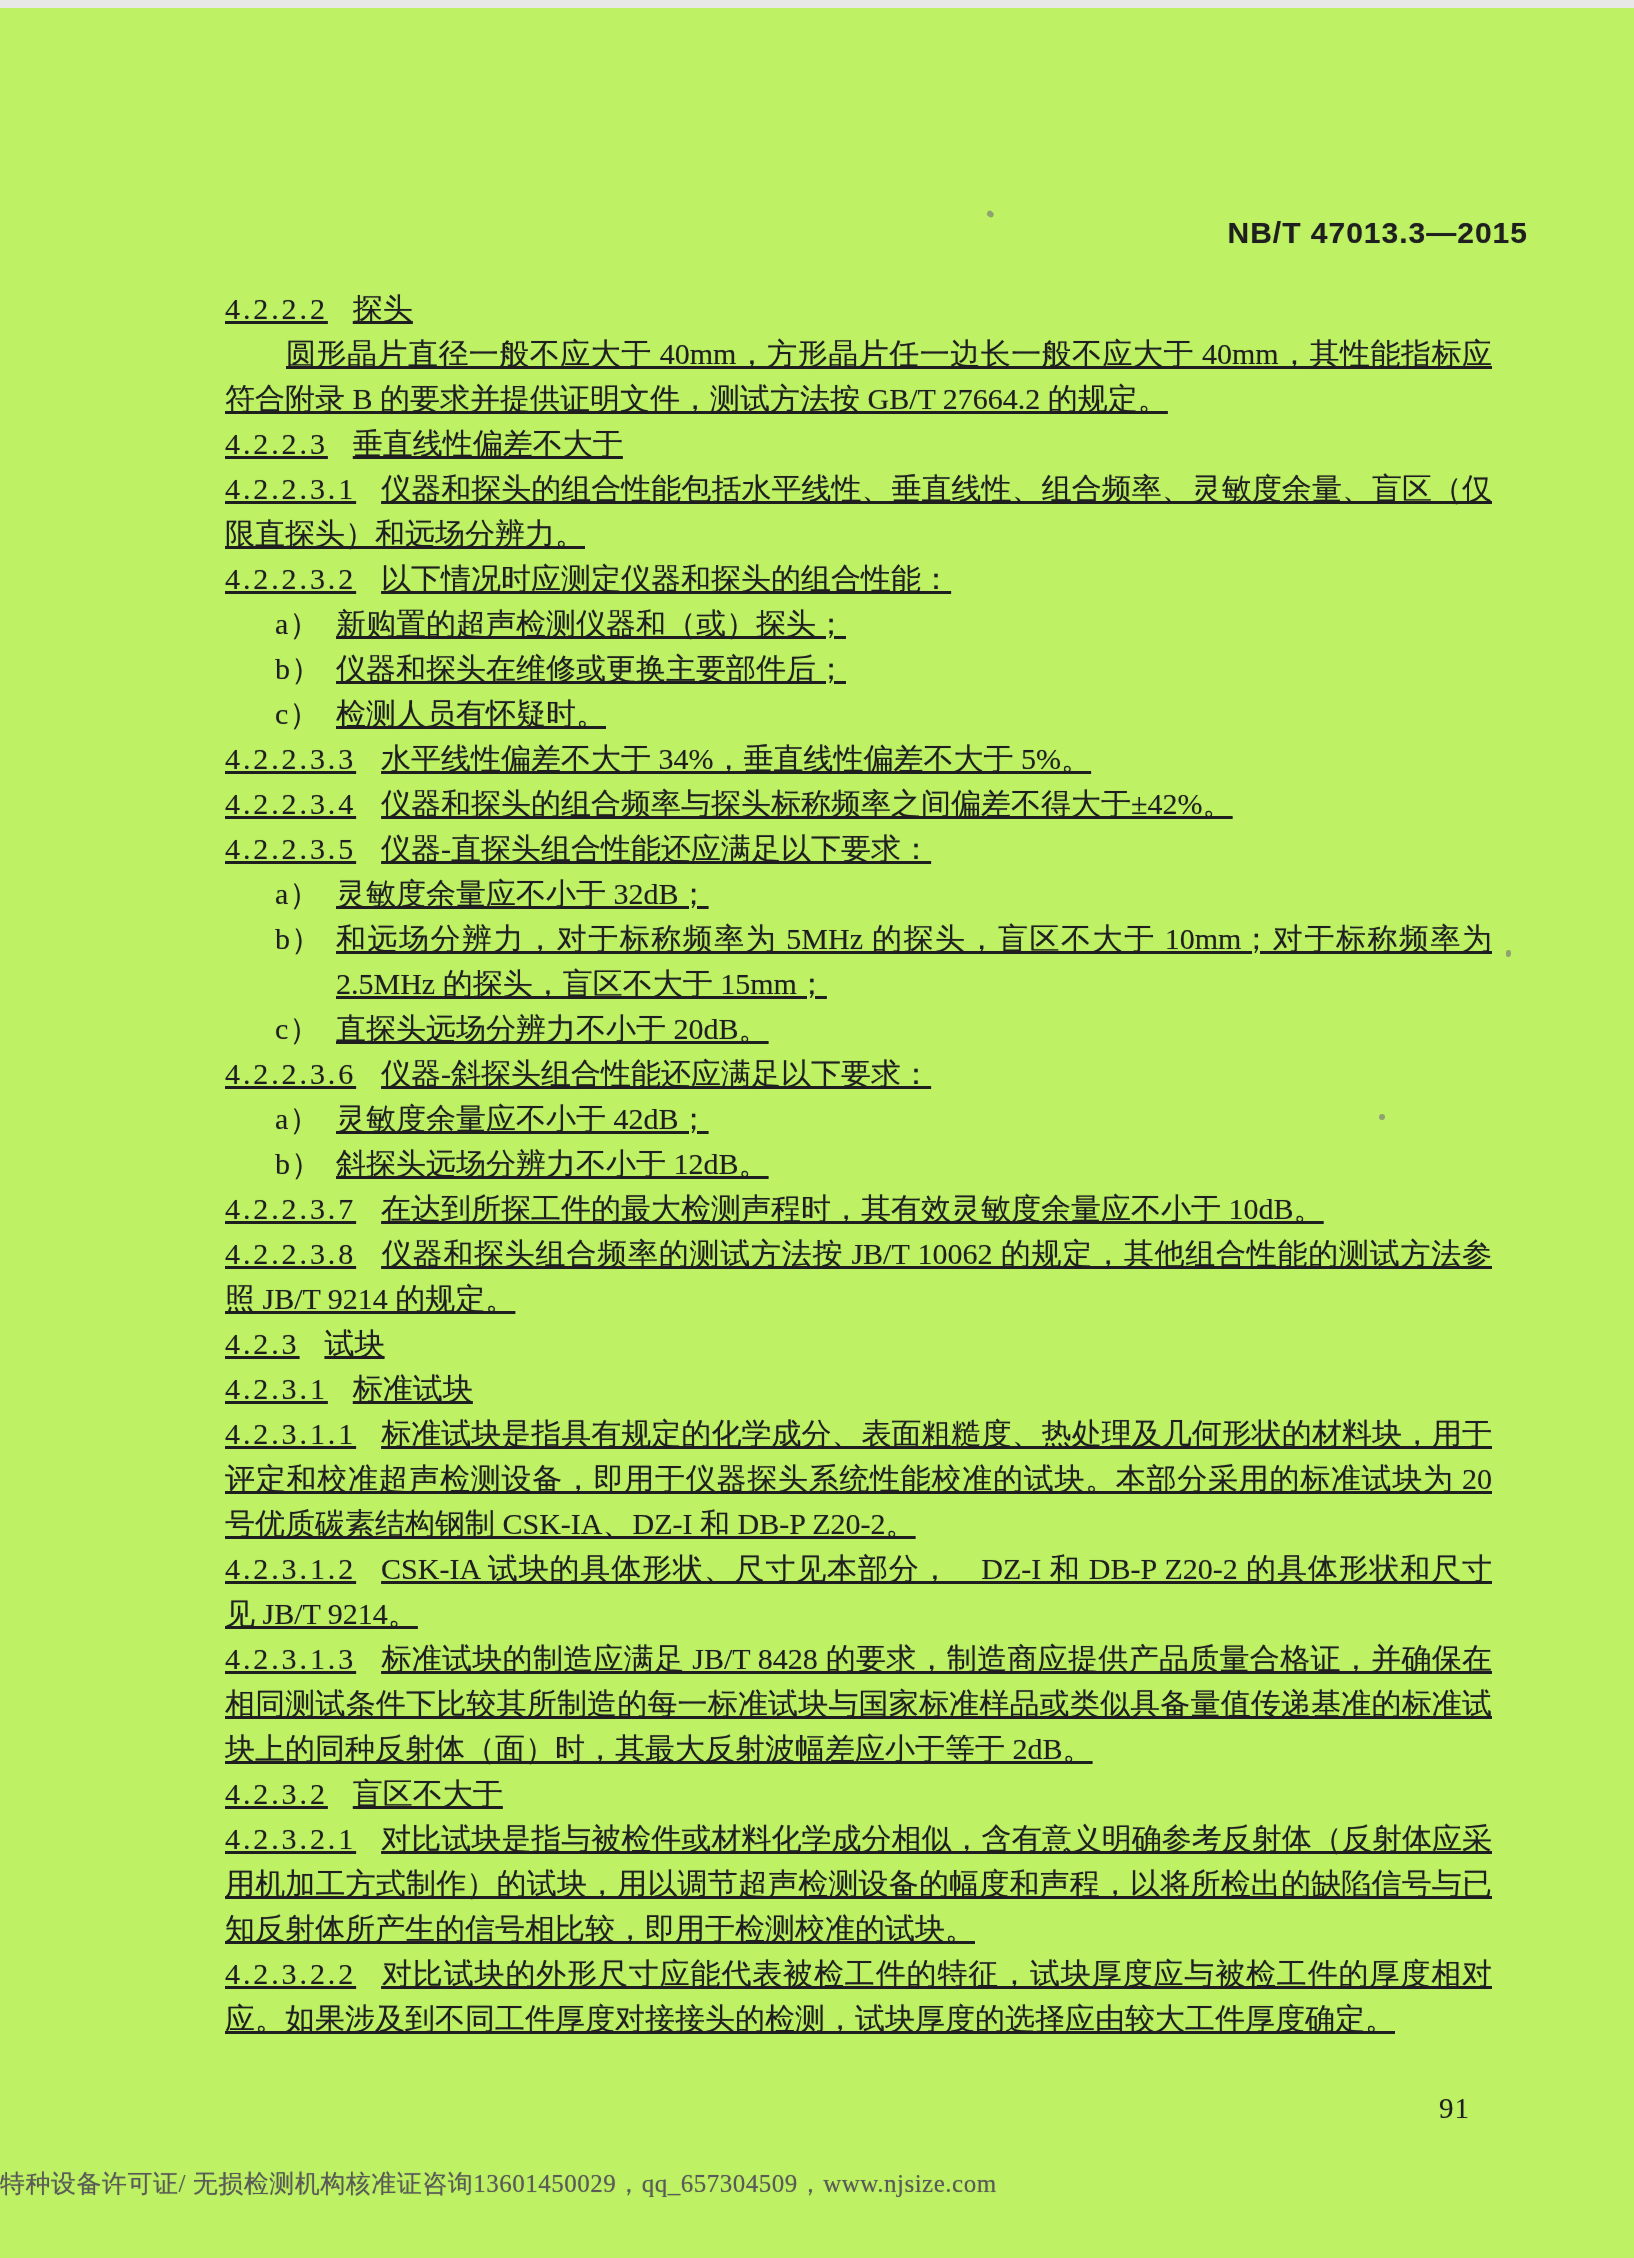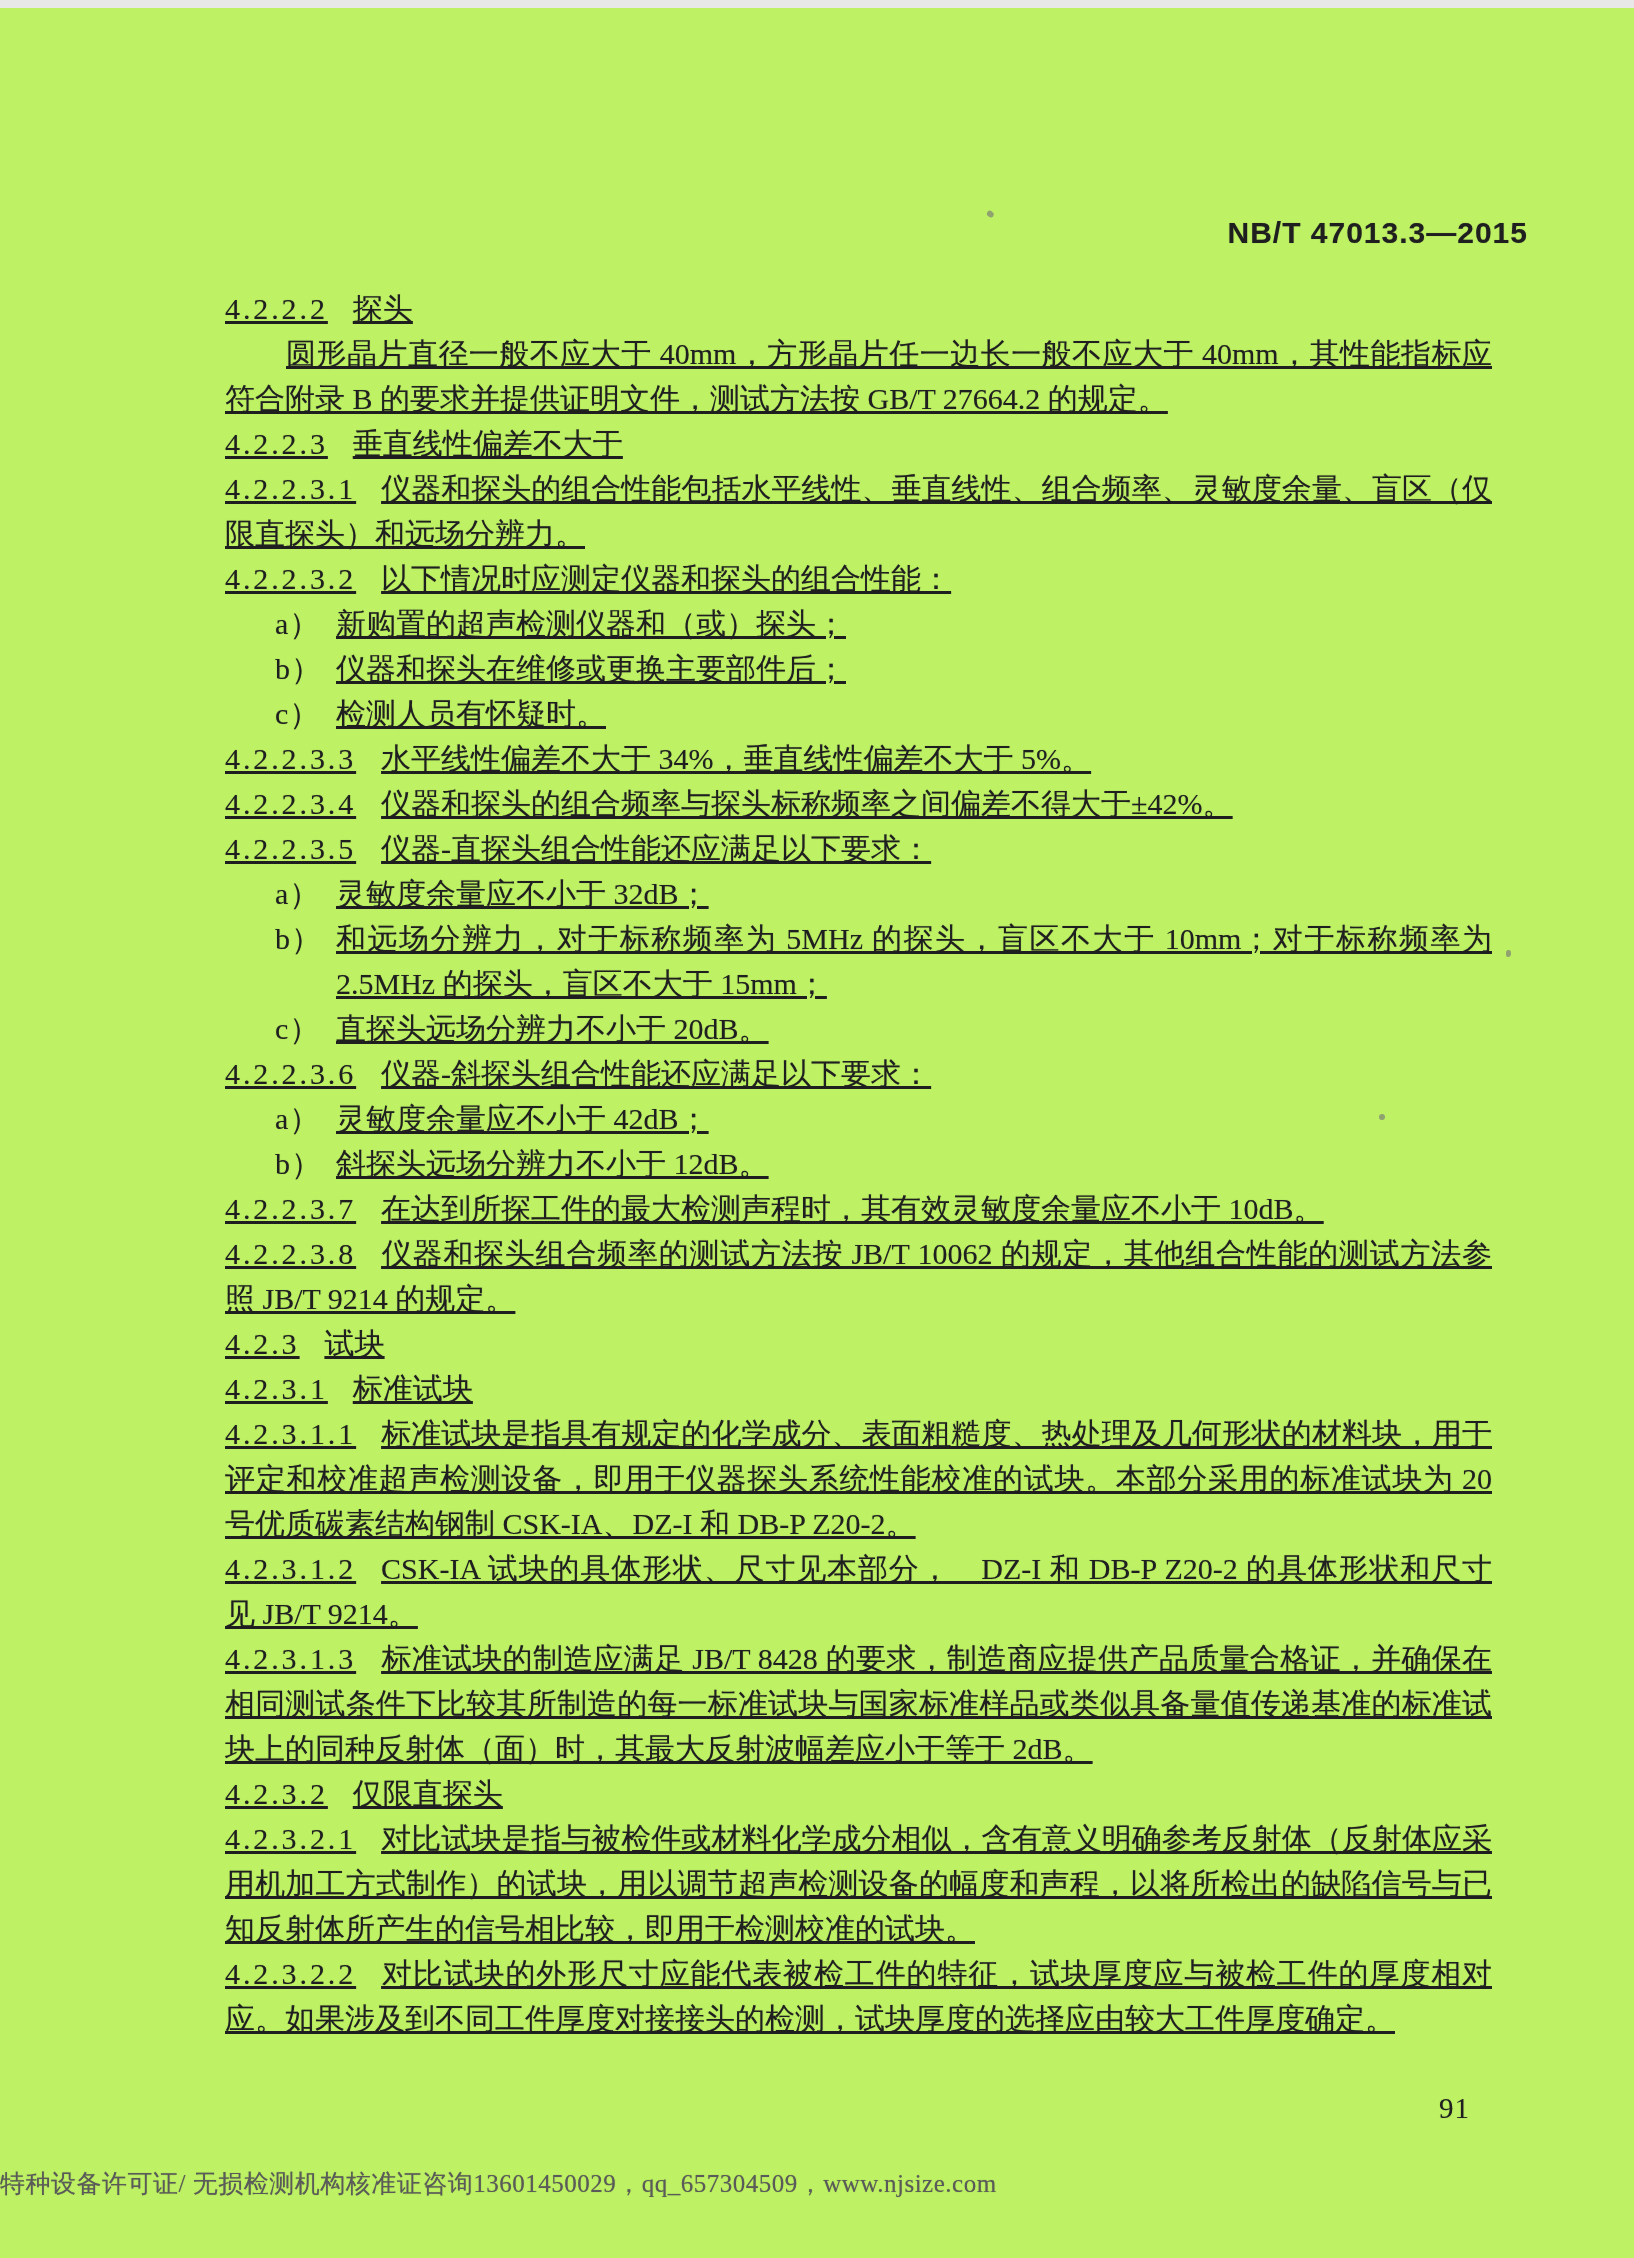--- a/index.html
+++ b/index.html
@@ -89,21 +89,21 @@
       <p class="blk numpara"><span class="num">4.2.2.3.6</span><span class="numgap"></span><span class="txt">仪器-斜探头组合性能还应满足以下要求：</span></p>
       <div class="blk item"><span class="marker">a）</span><span class="txt">灵敏度余量应不小于 42dB；</span></div>
       <div class="blk item"><span class="marker">b）</span><span class="txt">斜探头远场分辨力不小于 12dB。</span></div>
       <p class="blk numpara"><span class="num">4.2.2.3.7</span><span class="numgap"></span><span class="txt">在达到所探工件的最大检测声程时，其有效灵敏度余量应不小于 10dB。</span></p>
       <p class="blk numpara"><span class="num">4.2.2.3.8</span><span class="numgap"></span><span class="txt">仪器和探头组合频率的测试方法按 JB/T 10062 的规定，其他组合性能的测试方法参照 JB/T 9214 的规定。</span></p>
       <p class="blk heading"><span class="num">4.2.3</span><span class="numgap"></span><span class="txt">试块</span></p>
       <p class="blk heading"><span class="num">4.2.3.1</span><span class="numgap"></span><span class="txt">标准试块</span></p>
       <p class="blk numpara"><span class="num">4.2.3.1.1</span><span class="numgap"></span><span class="txt">标准试块是指具有规定的化学成分、表面粗糙度、热处理及几何形状的材料块，用于评定和校准超声检测设备，即用于仪器探头系统性能校准的试块。本部分采用的标准试块为 20 号优质碳素结构钢制 CSK-IA、DZ-I 和 DB-P Z20-2。</span></p>
       <p class="blk numpara"><span class="num">4.2.3.1.2</span><span class="numgap"></span><span class="txt">CSK-IA 试块的具体形状、尺寸见本部分，　DZ-I 和 DB-P Z20-2 的具体形状和尺寸见 JB/T 9214。</span></p>
       <p class="blk numpara"><span class="num">4.2.3.1.3</span><span class="numgap"></span><span class="txt">标准试块的制造应满足 JB/T 8428 的要求，制造商应提供产品质量合格证，并确保在相同测试条件下比较其所制造的每一标准试块与国家标准样品或类似具备量值传递基准的标准试块上的同种反射体（面）时，其最大反射波幅差应小于等于 2dB。</span></p>
-      <p class="blk heading"><span class="num">4.2.3.2</span><span class="numgap"></span><span class="txt">仅限直探头</span></p>
+      <p class="blk heading"><span class="num">4.2.3.2</span><span class="numgap"></span><span class="txt">盲区不大于</span></p>
       <p class="blk numpara"><span class="num">4.2.3.2.1</span><span class="numgap"></span><span class="txt">对比试块是指与被检件或材料化学成分相似，含有意义明确参考反射体（反射体应采用机加工方式制作）的试块，用以调节超声检测设备的幅度和声程，以将所检出的缺陷信号与已知反射体所产生的信号相比较，即用于检测校准的试块。</span></p>
       <p class="blk numpara"><span class="num">4.2.3.2.2</span><span class="numgap"></span><span class="txt">对比试块的外形尺寸应能代表被检工件的特征，试块厚度应与被检工件的厚度相对应。如果涉及到不同工件厚度对接接头的检测，试块厚度的选择应由较大工件厚度确定。</span></p>
     </div>
 
   <div class="pageno">91</div>
 
   <div class="footer">特种设备许可证/ 无损检测机构核准证咨询13601450029，qq_657304509，www.njsize.com</div>
 
   <div class="speck speck-1"></div>
   <div class="speck speck-2"></div>

